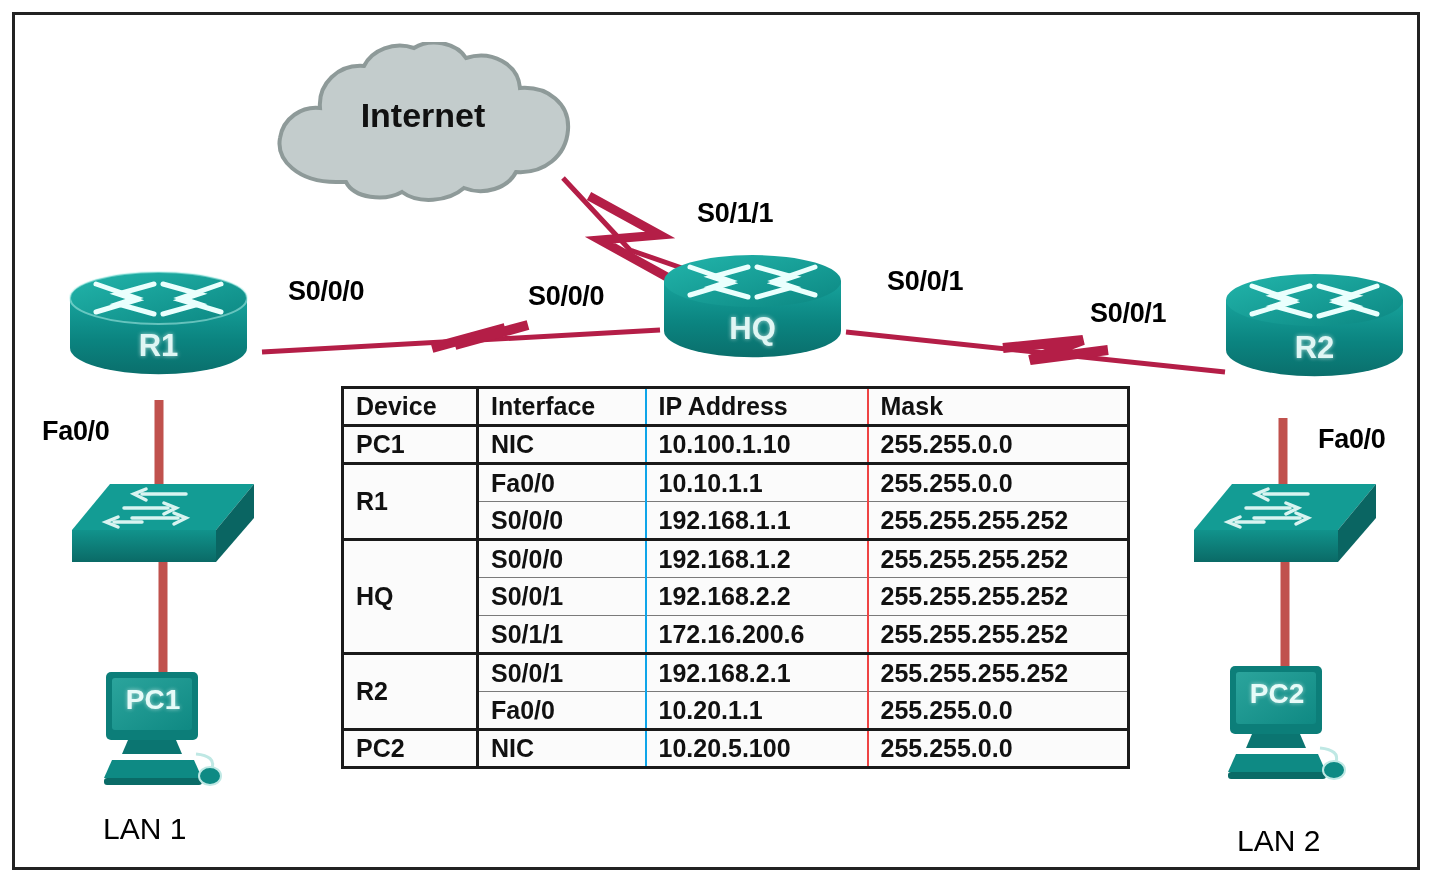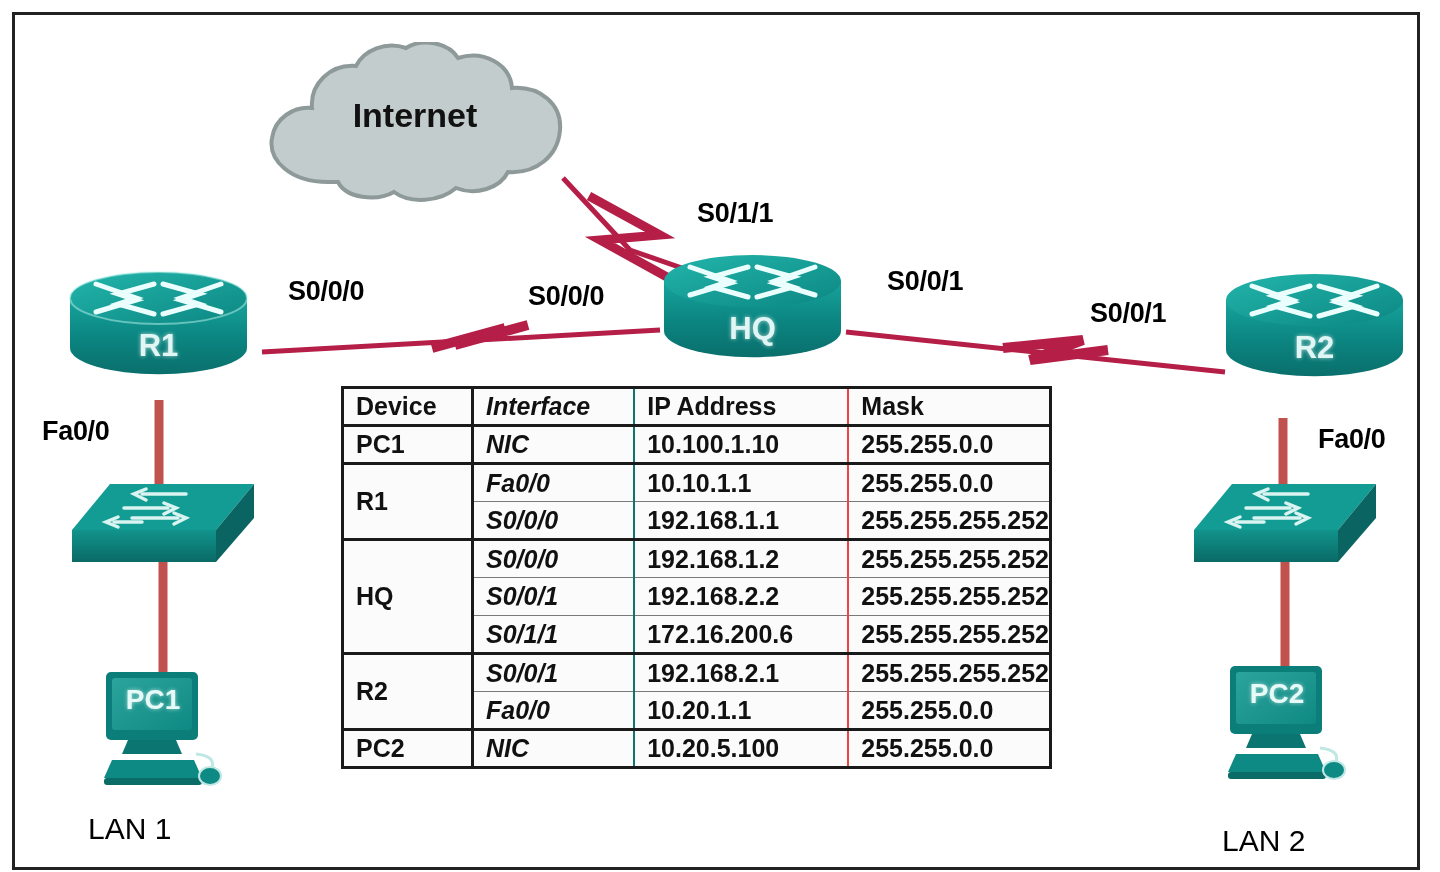--- a/index.html
+++ b/index.html
@@ -7,55 +7,55 @@
        font-family:"Liberation Sans",sans-serif;}
   #stage{position:relative;width:1440px;height:872px;background:#fff;}
 
   
   #frame{position:absolute;left:12px;top:12px;width:1408px;height:858px;
          border:3px solid #222;box-sizing:border-box;background:#fff;}
 
   .lbl{position:absolute;font-weight:bold;color:#000;white-space:nowrap;
        letter-spacing:-0.3px;}
   .if-lbl{font-size:27px;}
-  .lan-lbl{font-size:30px;font-weight:normal;letter-spacing:0px;}
+  .lan-lbl{font-size:30px;font-weight:normal;letter-spacing:0px;margin-left:15px;}
 
   svg.edge{position:absolute;overflow:visible;}
 
   
-  #cloud{position:absolute;left:250px;top:42px;width:330px;height:165px;}
+  #cloud{position:absolute;left:258px;top:42px;width:330px;height:165px;}
 
   
   .router{position:absolute;width:185px;height:108px;}
   .router .name{position:absolute;left:0;width:100%;bottom:14px;text-align:center;
     color:#dff6f4;font-size:31px;font-weight:bold;
     text-shadow:0 0 4px rgba(255,255,255,.65);}
 
   
   .switch{position:absolute;width:190px;height:95px;}
 
   
   .pc{position:absolute;width:130px;height:135px;}
   .pc .name{position:absolute;left:12px;top:16px;width:86px;text-align:center;
     color:#e6fbf8;font-size:28px;font-weight:bold;
     text-shadow:0 0 4px rgba(255,255,255,.6);}
 
   
-  #addr-table{position:absolute;left:341px;top:386px;width:711px;
+  #addr-table{position:absolute;left:341px;top:386px;width:789px;
      border-collapse:collapse;background:#fff;
      border:3px solid #1a1a1a;}
   #addr-table td,#addr-table th{
      font-size:25px;font-weight:bold;color:#111;
      padding:3px 0 3px 12px;text-align:left;
      border:1px solid #7a7a7a;height:38px;box-sizing:border-box;
      background:#fbfbfb;}
   #addr-table th{border-bottom:3px solid #1a1a1a;}
   #addr-table tr.grp-top td{border-top:3px solid #1a1a1a;}
   #addr-table td.dev,#addr-table th.dev{width:135px;border-right:3px solid #1a1a1a;}
-  #addr-table td.ifc,#addr-table th.ifc{width:168px;border-right:2px solid #0f766e;font-style:italic;}
+  #addr-table td.ifc,#addr-table th.ifc{width:168px;border-right:2px solid #0ea5e9;}
   #addr-table td.ip,#addr-table th.ip{width:222px;border-right:2px solid #ef4444;}
 </style>
 </head>
 <body>
 
 <div id="stage">
   <div id="frame"></div>
 
   <svg class="edge" style="left:0;top:0;width:1440px;height:872px;">
 

